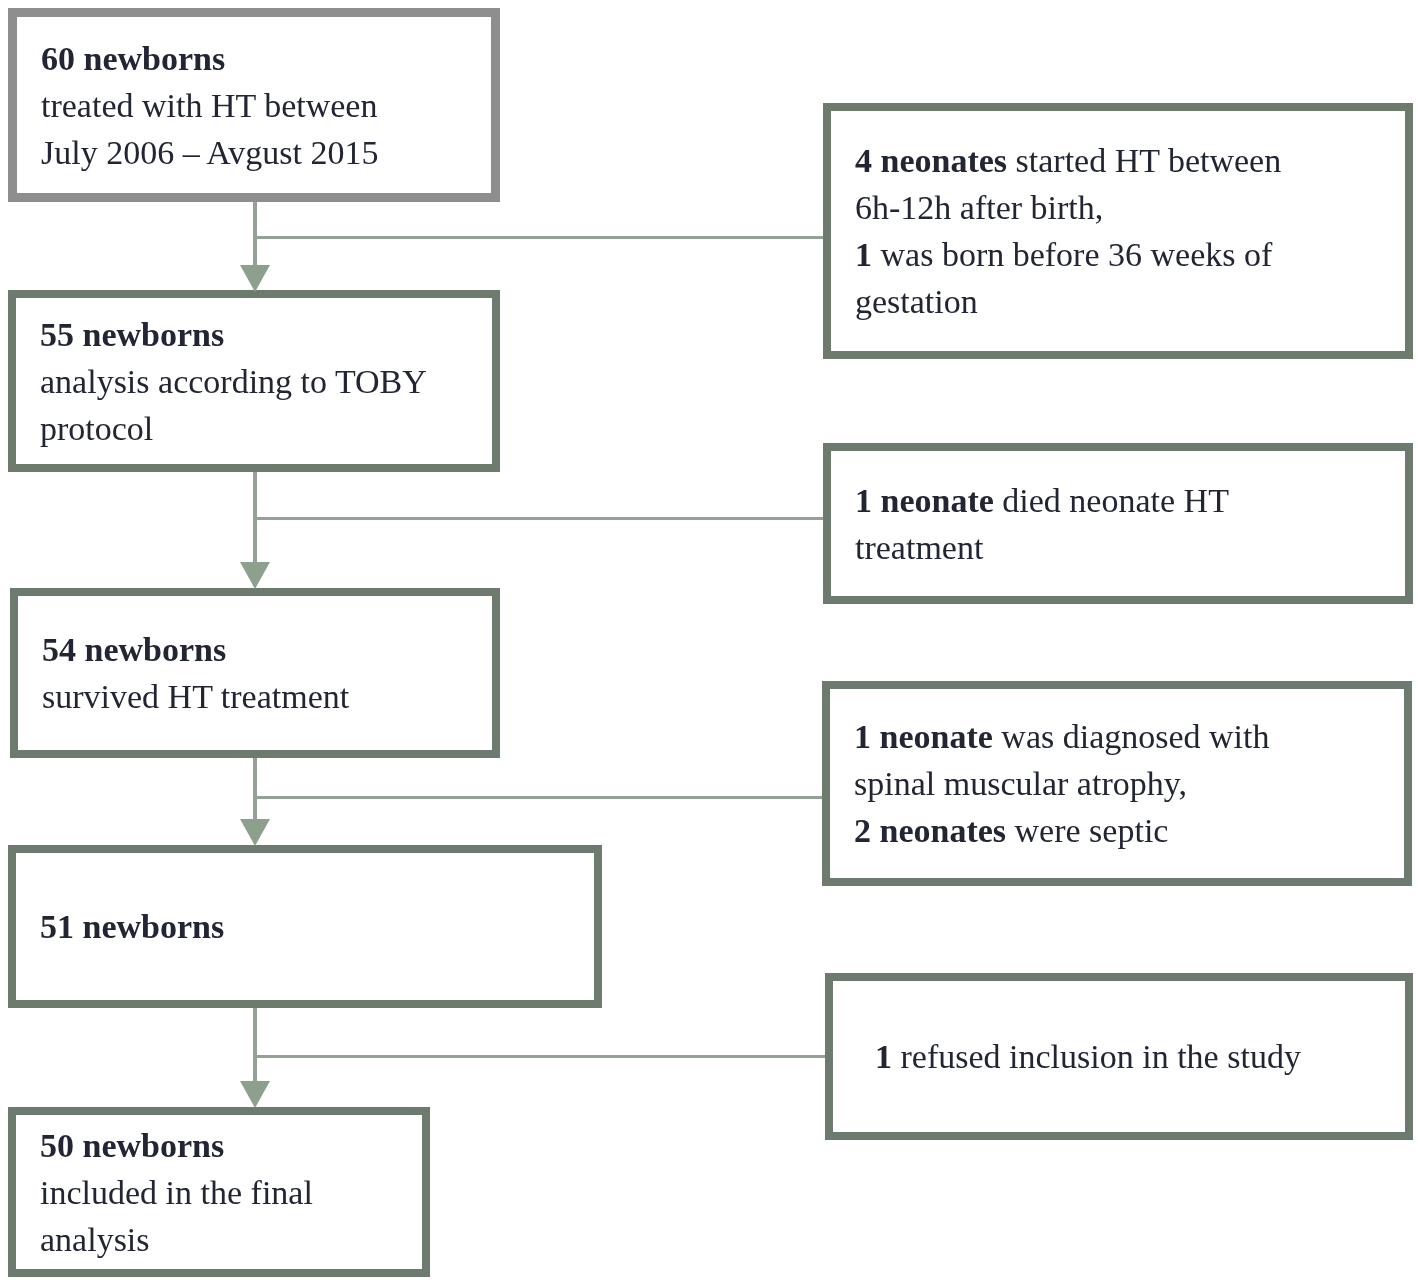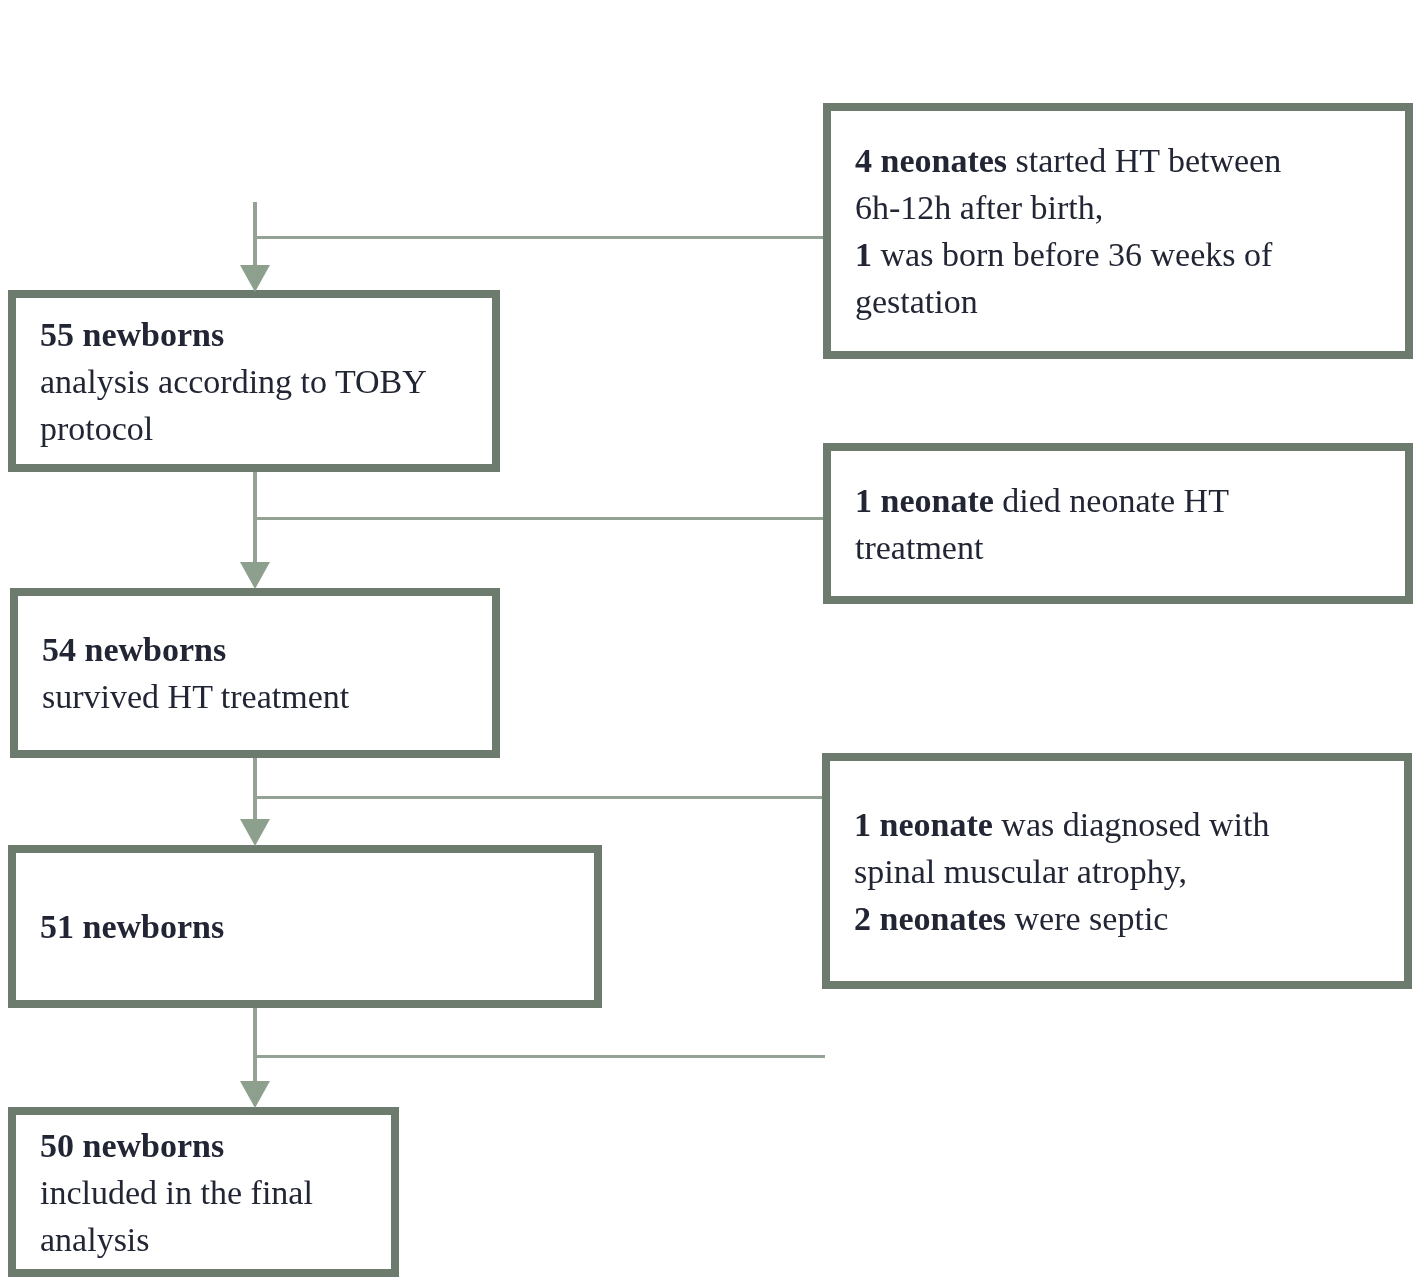--- a/index.html
+++ b/index.html
@@ -45,20 +45,27 @@
     border-left:15px solid transparent;
     border-right:15px solid transparent;
     border-top:27px solid var(--arrow-color,#8da08e);
   }
 </style>
 </head>
 <body>
 
 <div class="canvas">
 
+  <div class="box gray" style="left:8px;top:8px;width:492px;height:194px">
+    <div class="box-content">
+      <div class="line"><span class="b">60 newborns</span></div>
+      <div class="line">treated with HT between</div>
+      <div class="line">July 2006 – Avgust 2015</div>
+    </div>
+  </div>
 
   <div class="box" style="left:8px;top:290px;width:492px;height:182px">
     <div class="box-content">
       <div class="line"><span class="b">55 newborns</span></div>
       <div class="line">analysis according to TOBY</div>
       <div class="line">protocol</div>
     </div>
   </div>
 
   <div class="box" style="left:10px;top:588px;width:490px;height:170px">
@@ -67,21 +74,21 @@
       <div class="line">survived HT treatment</div>
     </div>
   </div>
 
   <div class="box" style="left:8px;top:845px;width:594px;height:163px">
     <div class="box-content">
       <div class="line"><span class="b">51 newborns</span></div>
     </div>
   </div>
 
-  <div class="box" style="left:8px;top:1107px;width:391px;height:170px">
+  <div class="box" style="left:8px;top:1107px;width:422px;height:170px">
     <div class="box-content">
       <div class="line"><span class="b">50 newborns</span></div>
       <div class="line">included in the final</div>
       <div class="line">analysis</div>
     </div>
   </div>
 
   <div class="box" style="left:823px;top:103px;width:590px;height:256px">
     <div class="box-content">
       <div class="line"><span class="b">4 neonates</span><span> started HT between</span></div>
@@ -91,28 +98,33 @@
     </div>
   </div>
 
   <div class="box" style="left:823px;top:443px;width:590px;height:161px">
     <div class="box-content">
       <div class="line"><span class="b">1 neonate</span><span> died neonate HT</span></div>
       <div class="line"><span class="b"></span><span>treatment</span></div>
     </div>
   </div>
 
-  <div class="box" style="left:822px;top:753px;width:590px;height:236px">
+  <div class="box" style="left:822px;top:681px;width:590px;height:205px">
     <div class="box-content">
       <div class="line"><span class="b">1 neonate</span><span> was diagnosed with</span></div>
       <div class="line"><span class="b"></span><span>spinal muscular atrophy,</span></div>
       <div class="line"><span class="b">2 neonates</span><span> were septic</span></div>
     </div>
   </div>
 
+  <div class="box" style="left:825px;top:973px;width:588px;height:167px">
+    <div class="box-content pad-lg">
+      <div class="line"><span class="b">1</span><span> refused inclusion in the study</span></div>
+    </div>
+  </div>
 
   <div class="vline" style="left:253px;top:202px;height:66px"></div>
   <div class="arrowhead" style="left:240px;top:265px"></div>
 
   <div class="vline" style="left:253px;top:472px;height:92px"></div>
   <div class="arrowhead" style="left:240px;top:562px"></div>
 
   <div class="vline" style="left:253px;top:758px;height:63px"></div>
   <div class="arrowhead" style="left:240px;top:819px"></div>
 

